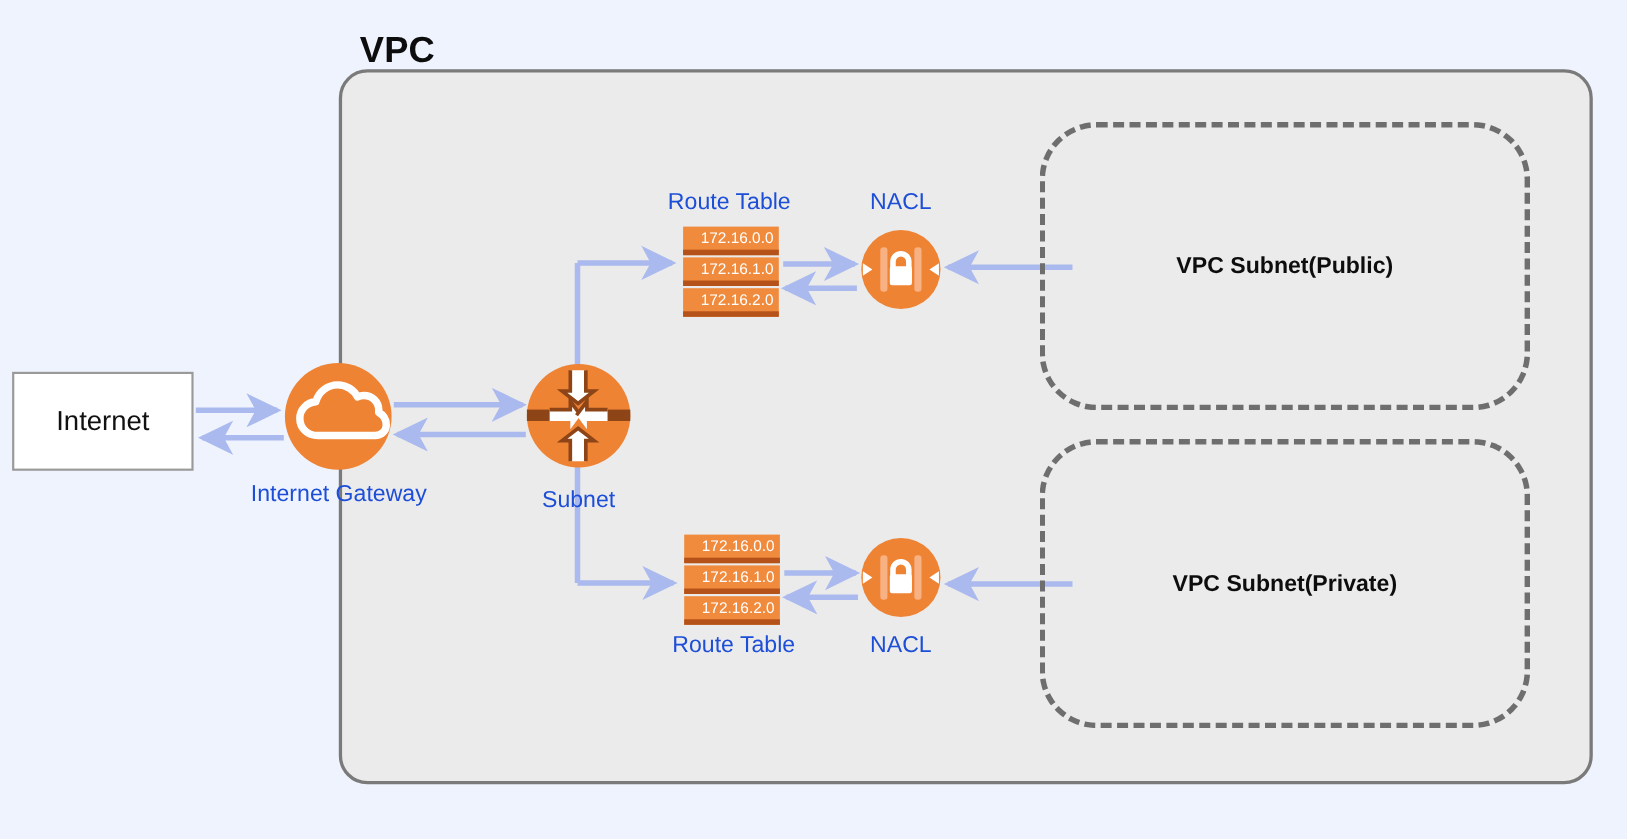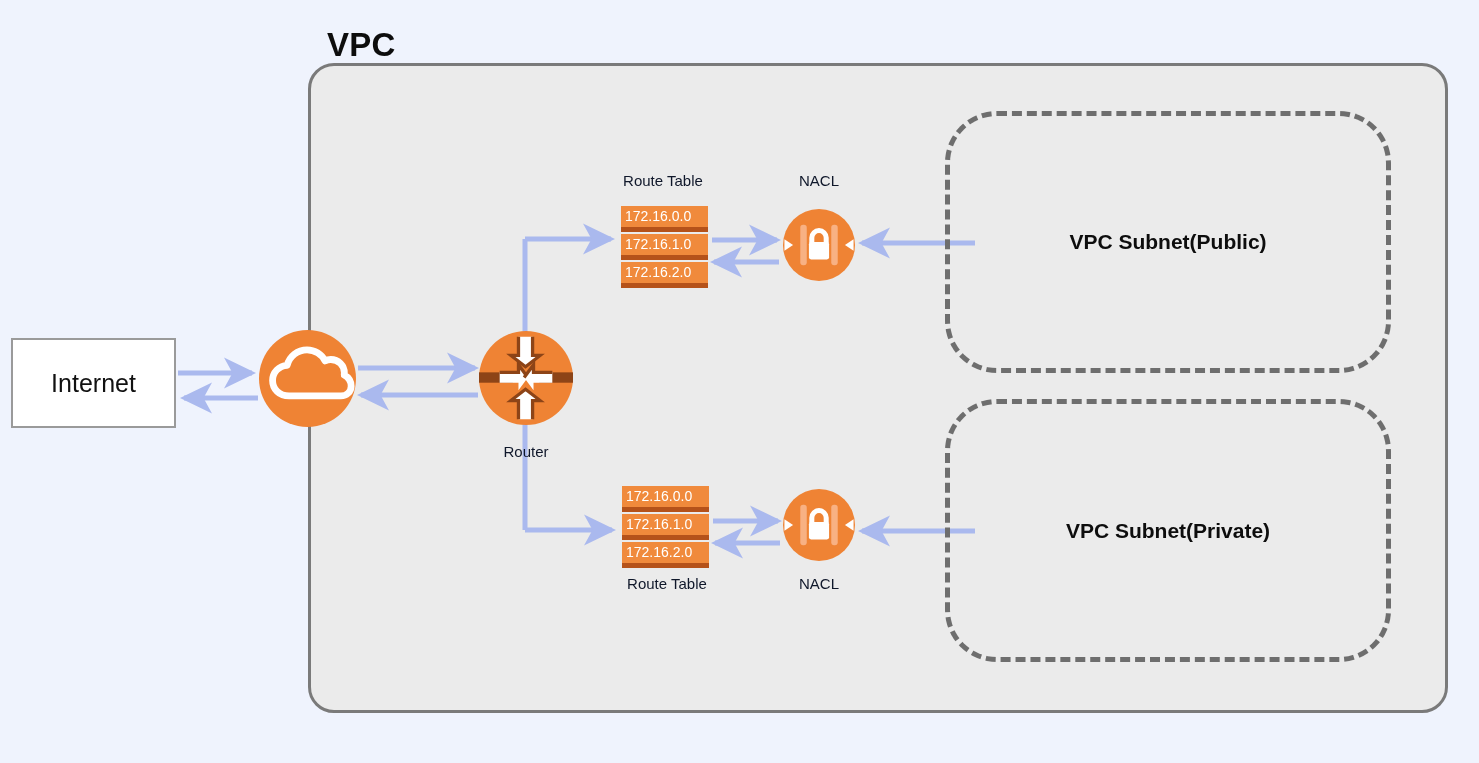--- a/index.html
+++ b/index.html
@@ -89,22 +89,22 @@
   #router-icon { left: 479px; top: 331px; width: 94px; height: 94px; }
   .nacl-icon   { width: 72px; height: 72px; }
   #nacl-public  { left: 783px; top: 209px; }
   #nacl-private { left: 783px; top: 489px; }
 
   .icon-svg { position: absolute; left: 0; top: 0; width: 100%; height: 100%; }
 
   
   .caption {
     position: absolute;
-    font-size: 15px;
-    color: #0f172a;
+    font-size: 21px;
+    color: #1d4ed8;
     text-align: center;
     white-space: nowrap;
   }
   #igw-caption    { left: 147px; top: 437px; width: 322px; }
   #router-caption { left: 406px; top: 443px; width: 240px; }
   #rt-label-top   { left: 543px; top: 172px; width: 240px; }
   #nacl-label-top { left: 719px; top: 172px; width: 200px; }
   #rt-label-bot   { left: 547px; top: 575px; width: 240px; }
   #nacl-label-bot { left: 719px; top: 575px; width: 200px; }
 
@@ -112,21 +112,21 @@
   .route-table { position: absolute; width: 87px; }
   #route-table-top { left: 621px; top: 206px; }
   #route-table-bot { left: 622px; top: 486px; }
   .route-row {
     height: 21px;
     background: #f08a3c;
     border-bottom: 5px solid #b5521a;
     color: #ffffff;
     font-size: 14px;
     line-height: 21px;
-    padding-left: 4px;
+    padding-left: 16px;
     box-sizing: content-box;
     margin-bottom: 2px;
   }
 
   
   .conn { position: absolute; }
 </style>
 </head>
 <body>
 
@@ -174,41 +174,42 @@
 
   <div id="igw-icon" class="circle-icon">
     <svg class="icon-svg" viewBox="0 0 100 100">
       <path d="M31,68 C21,68 14,61 14,52 C14,43.5 20.5,37 29,36.4
                C31.5,27 39.8,20.5 49.5,20.5 C57.6,20.5 64.8,25.1 68,31.8
                C69.8,30.9 71.9,30.4 74,30.4 C81.9,30.4 88,36.6 88,44.2
                C88,44.9 87.9,45.6 87.8,46.3 C92.3,48.6 95,53 95,58
                C95,63.6 90.3,68 84.5,68 Z" fill="none" stroke="#ffffff" stroke-width="7" stroke-linejoin="round"></path>
     </svg>
   </div>
+  <div class="caption" id="igw-caption">Internet Gateway</div>
 
   <div id="router-icon" class="circle-icon">
     <svg class="icon-svg" viewBox="0 0 100 100">
 
       <rect x="-4" y="44" width="40" height="11" fill="#8d4417"></rect>
       <rect x="64" y="44" width="40" height="11" fill="#8d4417"></rect>
 
       <path d="M22,55 L42,55 L42,63 L52,49.5 L42,36 L42,44 L22,44 Z" fill="#ffffff"></path>
       <path d="M22,44 L42,44 L42,36 L52,49.5" fill="none" stroke="#8d4417" stroke-width="3.5"></path>
 
       <path d="M78,55 L58,55 L58,63 L48,49.5 L58,36 L58,44 L78,44 Z" fill="#ffffff"></path>
       <path d="M78,44 L58,44 L58,36 L48,49.5" fill="none" stroke="#8d4417" stroke-width="3.5"></path>
 
       <path d="M42,6 L42,26 L34,26 L49.5,38 L65,26 L57,26 L57,6 Z" fill="#ffffff"></path>
       <path d="M42,6 L42,26 L34,26 L49.5,38 L65,26 L57,26 L57,6" fill="none" stroke="#8d4417" stroke-width="3.5"></path>
 
       <path d="M42,94 L42,74 L34,74 L49.5,62 L65,74 L57,74 L57,94 Z" fill="#ffffff"></path>
       <path d="M42,94 L42,74 L34,74 L49.5,62 L65,74 L57,74 L57,94" fill="none" stroke="#8d4417" stroke-width="3.5"></path>
     </svg>
   </div>
-  <div class="caption" id="router-caption">Router</div>
+  <div class="caption" id="router-caption">Subnet</div>
 
   <div class="caption" id="rt-label-top">Route Table</div>
   <div class="route-table" id="route-table-top">
     <div class="route-row">172.16.0.0</div>
     <div class="route-row">172.16.1.0</div>
     <div class="route-row">172.16.2.0</div>
   </div>
 
   <div class="route-table" id="route-table-bot">
     <div class="route-row">172.16.0.0</div>

